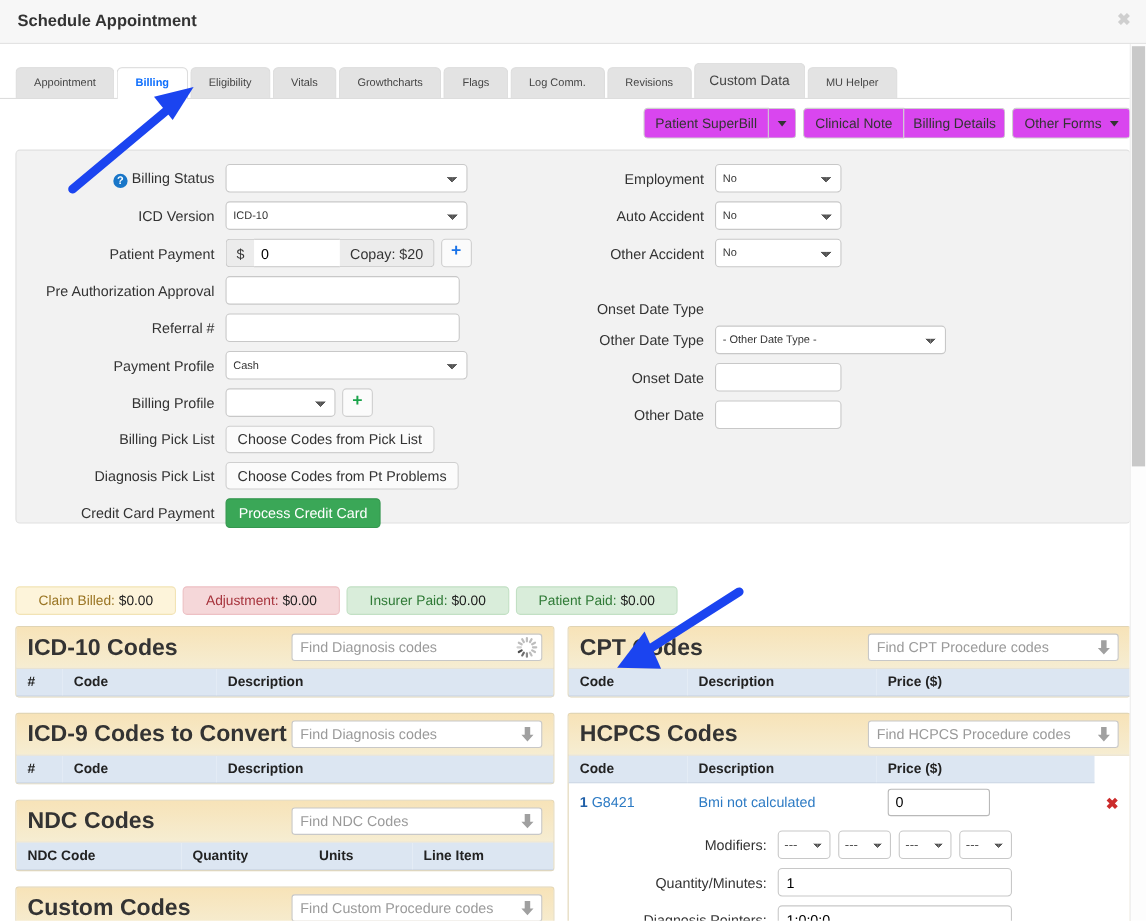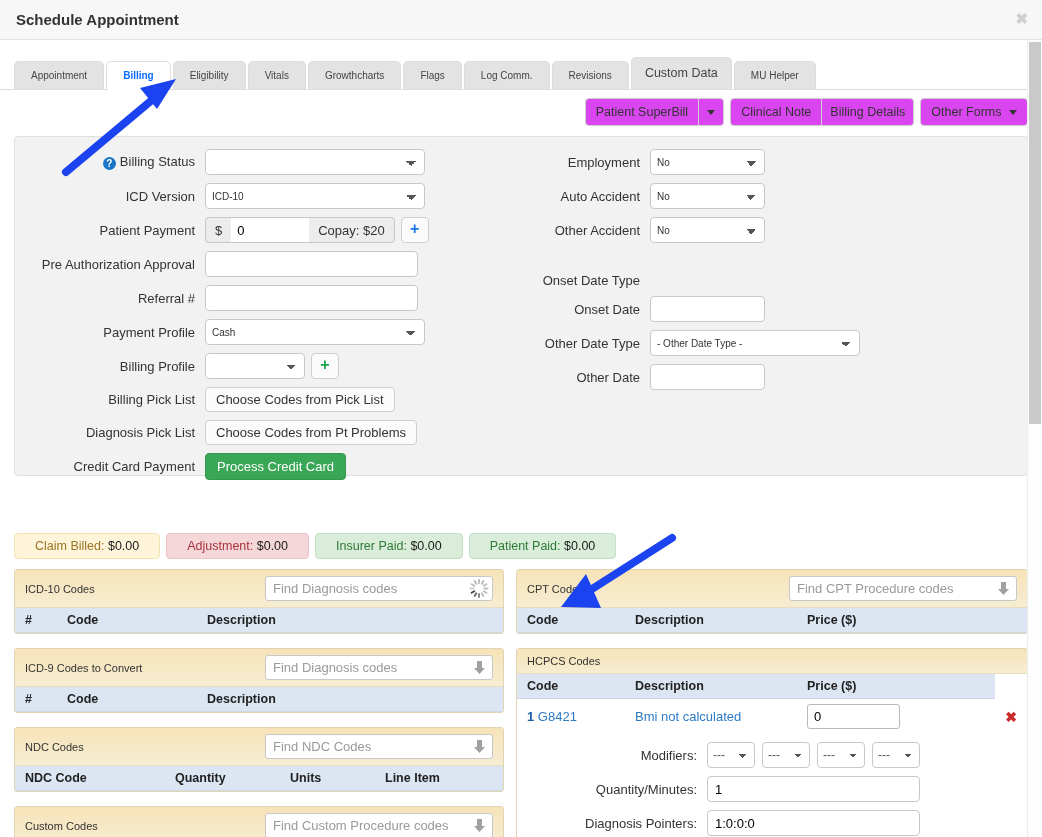--- a/index.html
+++ b/index.html
@@ -187,21 +187,21 @@
   #codesL { width:490px; }
   #codesR { flex:1; }
 
   .panel { border:1px solid #e0d4b4; border-radius:3px; margin-bottom:14px; background:#fff; }
   .panel-head {
     background:linear-gradient(to bottom, #f7e3b8, #f6edd2);
     padding:6px 10px;
     display:flex; align-items:center; justify-content:space-between;
     border-bottom:1px solid #e7dcc0;
   }
-  .panel-title { font-size:11px; color:#333; font-weight:normal; }
+  .panel-title { font-size:21px; color:#333; font-weight:bold; }
   .searchbox {
     position:relative;
     width:228px;
   }
   .searchbox input {
     width:100%; height:25px; border:1px solid #c8c8c8; border-radius:3px;
     background:#fff; font-size:13px; color:#333; padding:3px 26px 3px 7px;
     outline:none; font-family:"Liberation Sans", sans-serif;
   }
   .searchbox input::placeholder { color:#9a9a9a; }
@@ -394,29 +394,29 @@
       <select class="inp w115">
         <option>No</option>
       </select>
     </div>
 
     <div class="frow">
       <div class="flabelR">Onset Date Type</div>
     </div>
 
     <div class="frow">
-      <div class="flabelR">Onset Date</div>
-      <input class="inp w115" value="" style="">
-    </div>
-
-    <div class="frow">
       <div class="flabelR">Other Date Type</div>
       <select class="inp w210">
         <option>- Other Date Type -</option>
       </select>
+    </div>
+
+    <div class="frow">
+      <div class="flabelR">Onset Date</div>
+      <input class="inp w115" value="" style="">
     </div>
 
     <div class="frow">
       <div class="flabelR">Other Date</div>
       <input class="inp w115" value="" style="">
     </div>
   </div>
 </div>
 
 <div id="badges">
@@ -558,20 +558,26 @@
           <th style="width:172px">Description</th>
           <th>Price ($)</th>
         </tr>
       </tbody>
         </table>
     </div>
 
     <div class="panel">
       <div class="panel-head">
         <div class="panel-title">HCPCS Codes</div>
+        <div class="searchbox">
+          <input placeholder="Find HCPCS Procedure codes" style="">
+          <svg class="dd-arrow" viewBox="0 0 13 15">
+              <path d="M4 1h5v7h3L6.5 14 1 8h3z" fill="#a0a0a0"></path>
+            </svg>
+        </div>
       </div>
       <table class="codes">
         <tbody>
             <tr>
           <th style="width:108px">Code</th>
           <th style="width:172px">Description</th>
           <th>Price ($)</th>
         </tr>
         <tr>
           <td>

